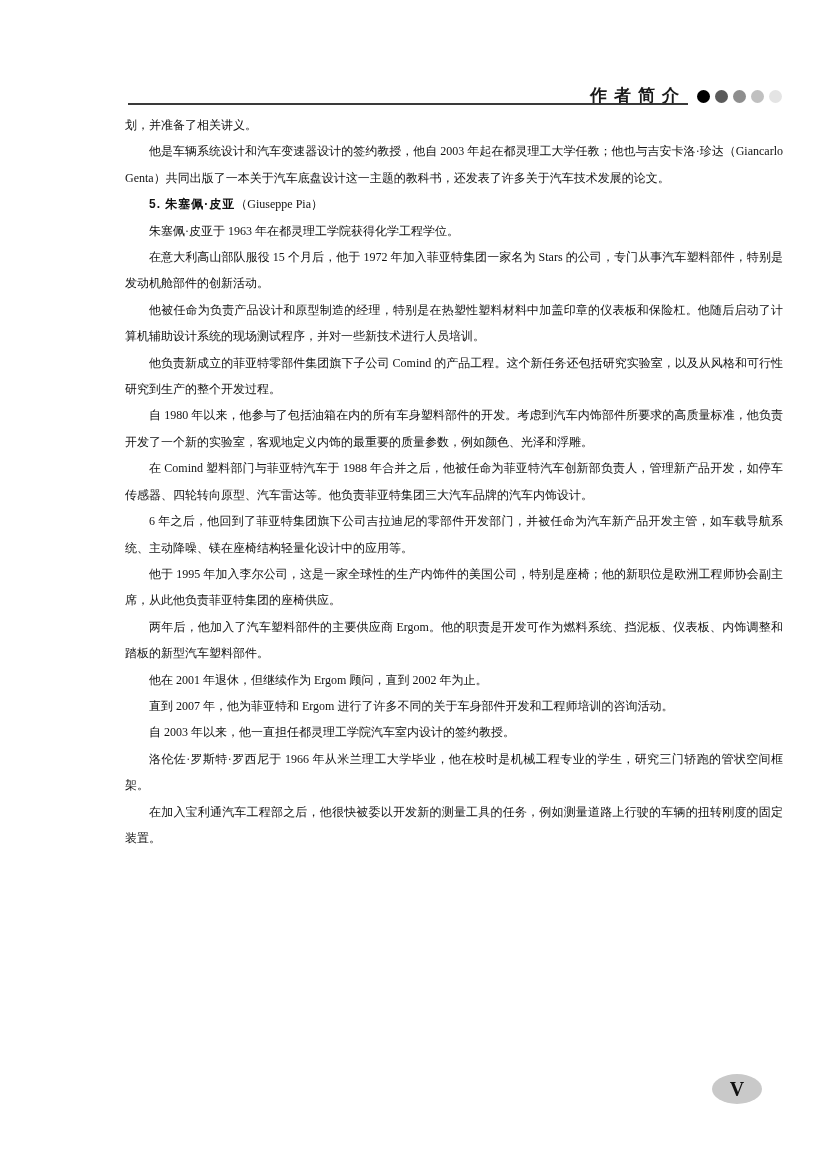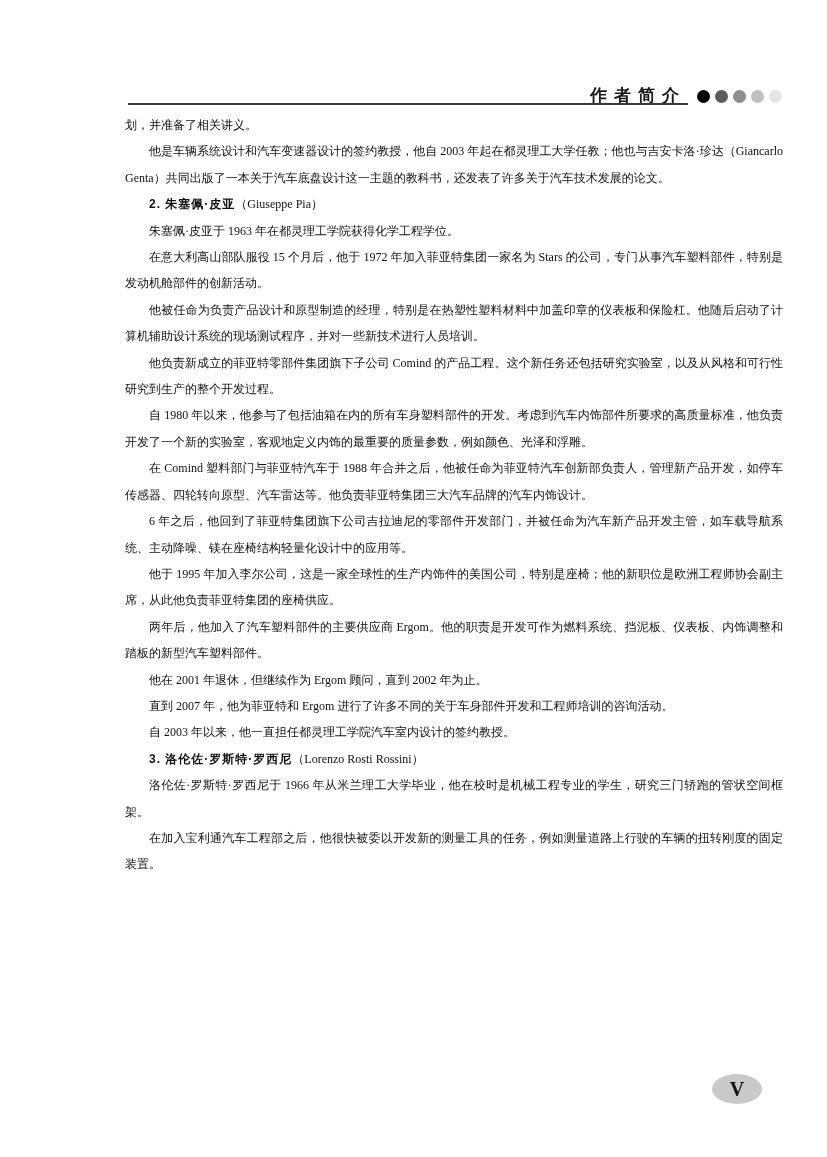--- a/index.html
+++ b/index.html
@@ -91,34 +91,33 @@
       <span class="dot" style="background: rgb(0, 0, 0);"></span>
       <span class="dot" style="background: rgb(90, 90, 90);"></span>
       <span class="dot" style="background: rgb(142, 142, 142);"></span>
       <span class="dot" style="background: rgb(192, 192, 192);"></span>
       <span class="dot" style="background: rgb(228, 228, 228);"></span>
     </div>
 
   <div class="page-body">
       <p class="para">划，并准备了相关讲义。</p>
       <p class="para indent">他是车辆系统设计和汽车变速器设计的签约教授，他自 2003 年起在都灵理工大学任教；他也与吉安卡洛·珍达（Giancarlo Genta）共同出版了一本关于汽车底盘设计这一主题的教科书，还发表了许多关于汽车技术发展的论文。</p>
-      <p class="para heading"><span class="hbold">2. 朱塞佩·皮亚</span><span>（Giuseppe Pia）</span></p>
+      <p class="para heading"><span class="hbold">5. 朱塞佩·皮亚</span><span>（Giuseppe Pia）</span></p>
       <p class="para indent">朱塞佩·皮亚于 1963 年在都灵理工学院获得化学工程学位。</p>
       <p class="para indent">在意大利高山部队服役 15 个月后，他于 1972 年加入菲亚特集团一家名为 Stars 的公司，专门从事汽车塑料部件，特别是发动机舱部件的创新活动。</p>
       <p class="para indent">他被任命为负责产品设计和原型制造的经理，特别是在热塑性塑料材料中加盖印章的仪表板和保险杠。他随后启动了计算机辅助设计系统的现场测试程序，并对一些新技术进行人员培训。</p>
       <p class="para indent">他负责新成立的菲亚特零部件集团旗下子公司 Comind 的产品工程。这个新任务还包括研究实验室，以及从风格和可行性研究到生产的整个开发过程。</p>
       <p class="para indent">自 1980 年以来，他参与了包括油箱在内的所有车身塑料部件的开发。考虑到汽车内饰部件所要求的高质量标准，他负责开发了一个新的实验室，客观地定义内饰的最重要的质量参数，例如颜色、光泽和浮雕。</p>
       <p class="para indent">在 Comind 塑料部门与菲亚特汽车于 1988 年合并之后，他被任命为菲亚特汽车创新部负责人，管理新产品开发，如停车传感器、四轮转向原型、汽车雷达等。他负责菲亚特集团三大汽车品牌的汽车内饰设计。</p>
       <p class="para indent">6 年之后，他回到了菲亚特集团旗下公司吉拉迪尼的零部件开发部门，并被任命为汽车新产品开发主管，如车载导航系统、主动降噪、镁在座椅结构轻量化设计中的应用等。</p>
       <p class="para indent">他于 1995 年加入李尔公司，这是一家全球性的生产内饰件的美国公司，特别是座椅；他的新职位是欧洲工程师协会副主席，从此他负责菲亚特集团的座椅供应。</p>
       <p class="para indent">两年后，他加入了汽车塑料部件的主要供应商 Ergom。他的职责是开发可作为燃料系统、挡泥板、仪表板、内饰调整和踏板的新型汽车塑料部件。</p>
       <p class="para indent">他在 2001 年退休，但继续作为 Ergom 顾问，直到 2002 年为止。</p>
       <p class="para indent">直到 2007 年，他为菲亚特和 Ergom 进行了许多不同的关于车身部件开发和工程师培训的咨询活动。</p>
       <p class="para indent">自 2003 年以来，他一直担任都灵理工学院汽车室内设计的签约教授。</p>
-      <p class="para heading"><span class="hbold">3. 洛伦佐·罗斯特·罗西尼</span><span>（Lorenzo Rosti Rossini）</span></p>
       <p class="para indent">洛伦佐·罗斯特·罗西尼于 1966 年从米兰理工大学毕业，他在校时是机械工程专业的学生，研究三门轿跑的管状空间框架。</p>
       <p class="para indent">在加入宝利通汽车工程部之后，他很快被委以开发新的测量工具的任务，例如测量道路上行驶的车辆的扭转刚度的固定装置。</p>
     </div>
 
   <div class="page-badge" style="background: rgb(201, 201, 201);">
     <span>V</span>
   </div>
 
 </div>
 

